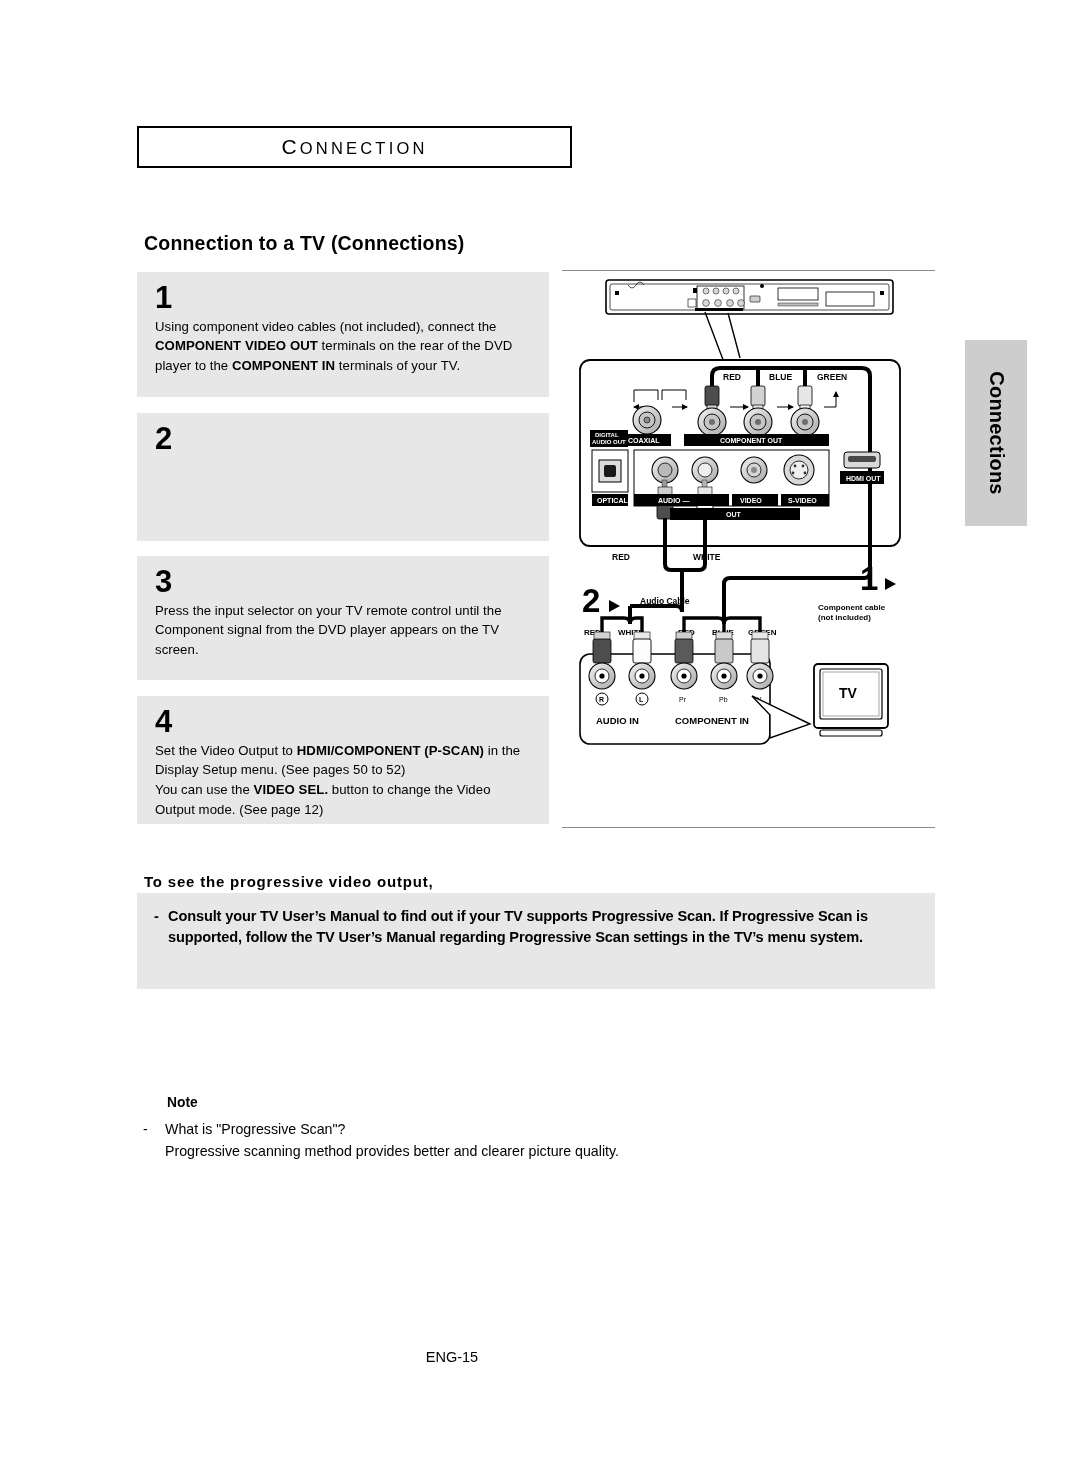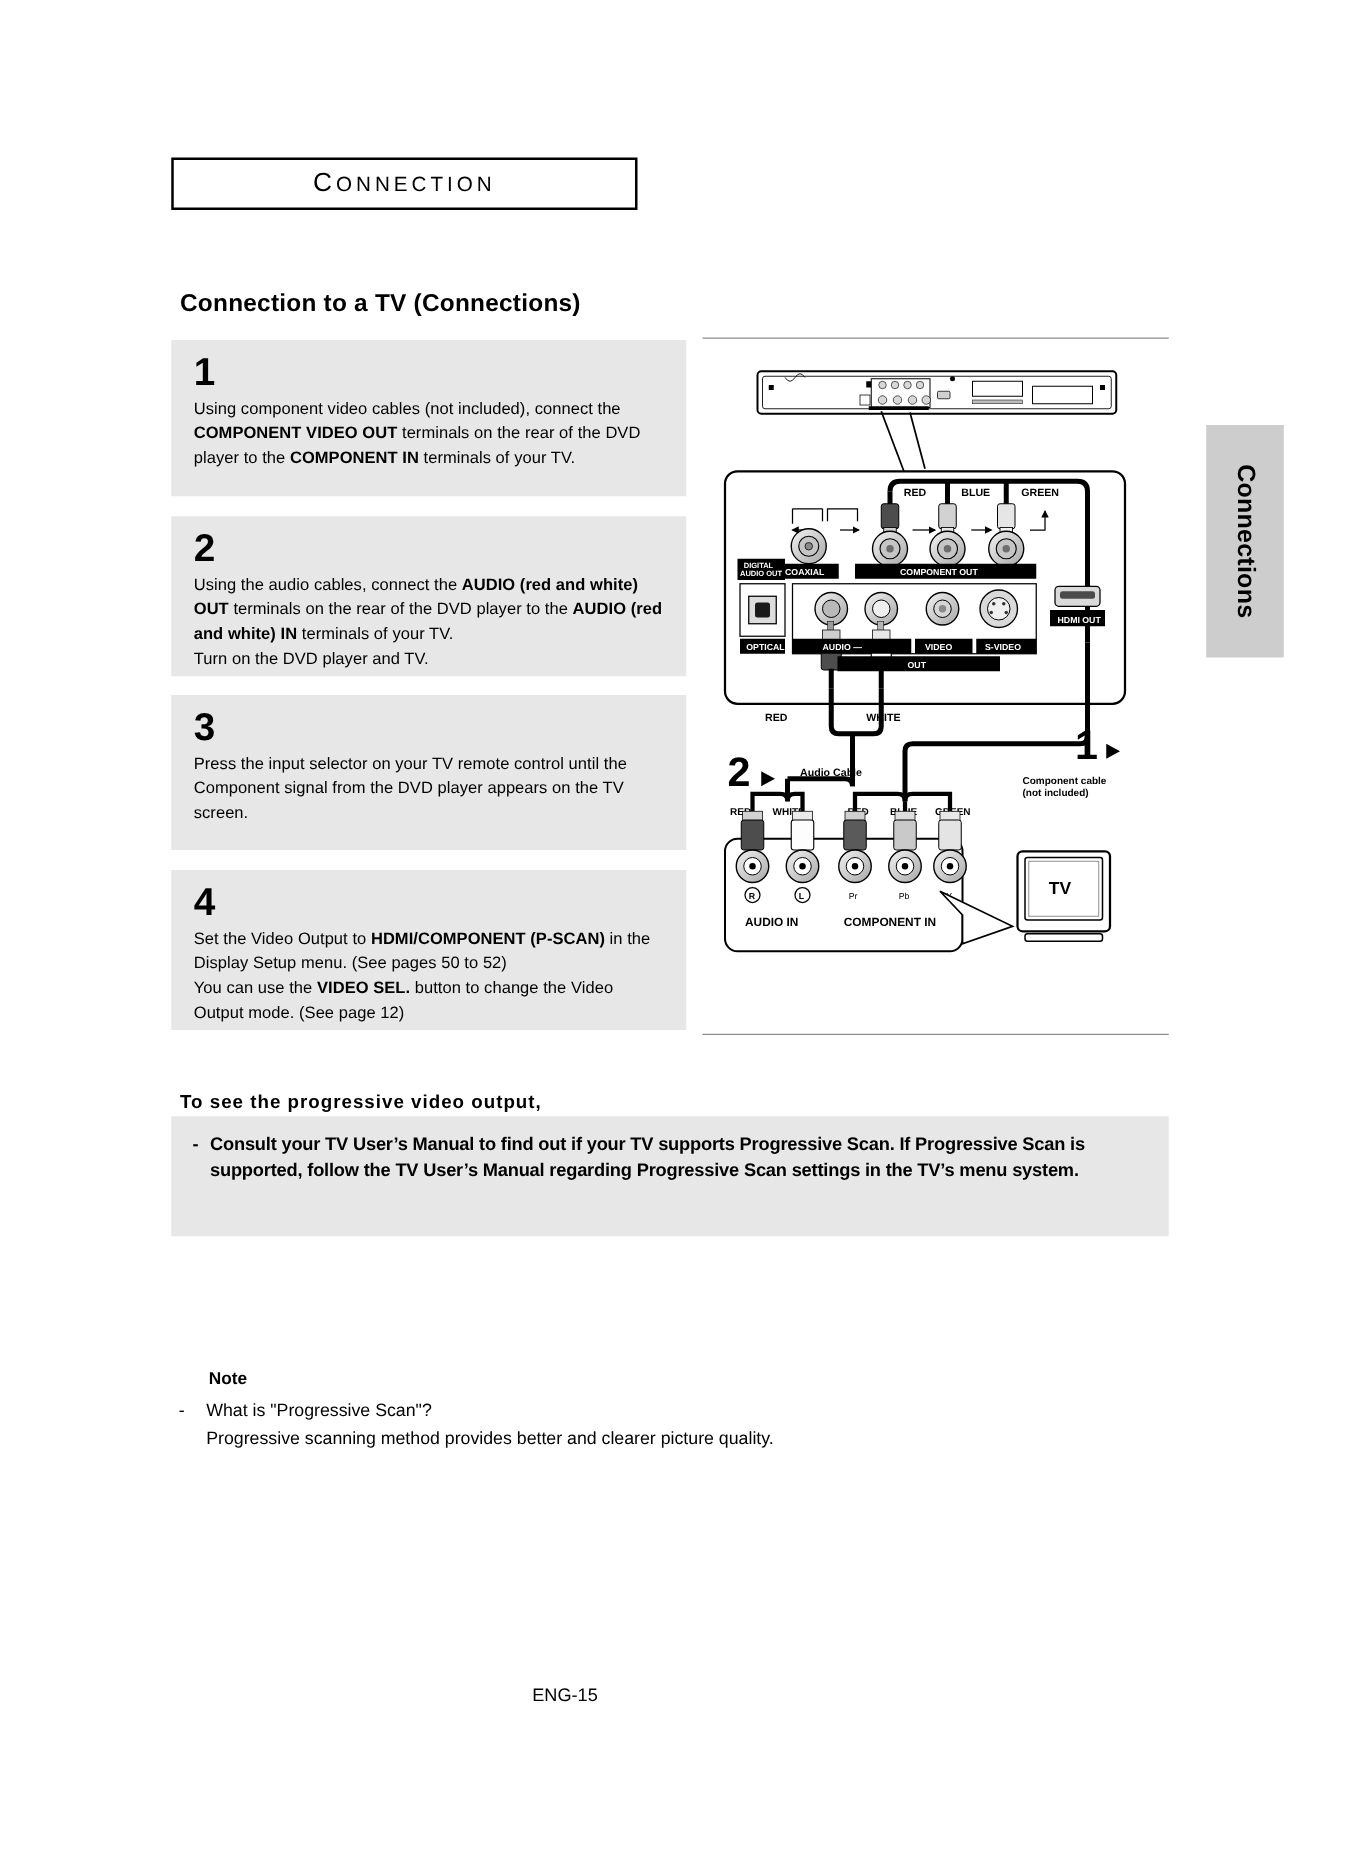--- a/index.html
+++ b/index.html
@@ -9,21 +9,21 @@
     background:#ffffff;
     font-family:"Liberation Sans", sans-serif;
     color:#000;
     position:relative;
     overflow:hidden;
   }
 
   
   .chapter-box{
     position:absolute; left:137px; top:126px;
-    width:373px; height:42px;
+    width:435px; height:42px;
     border:2.5px solid #000;
     display:flex; align-items:center; justify-content:center;
   }
   .chapter-box .txt{
     font-size:16.5px; font-weight:500;
     letter-spacing:3.2px;
   }
   .chapter-box .txt .cap{ font-size:21px; }
 
   
@@ -55,21 +55,21 @@
   
   .rule{
     position:absolute; left:562px; width:373px;
     height:1px; background:#8d8d8d;
   }
   #rule-top{ top:270px; }
   #rule-bot{ top:827px; }
 
   
   #diagram{
-    position:absolute; left:562px; top:289px;
+    position:absolute; left:562px; top:272px;
     width:375px; height:548px;
   }
   #diagram svg{ display:block; width:100%; height:100%; }
 
   
   .side-tab{
     position:absolute; left:965px; top:340px;
     width:62px; height:186px;
     background:#cdcdcd;
   }
@@ -135,21 +135,20 @@
 </div>
 
 <div class="sec-title">Connection to a TV (Connections)</div>
 
 <div class="step" id="step1">
   <div class="num">1</div>
   <div class="body">Using component video cables (not included), connect the <b>COMPONENT VIDEO OUT</b> terminals on the rear of the DVD player to the <b>COMPONENT IN</b> terminals of your TV.</div>
 </div>
 <div class="step" id="step2">
   <div class="num">2</div>
-  <div class="body">Using the audio cables, connect the <b>AUDIO (red and white) OUT</b> terminals on the rear of the DVD player to the <b>AUDIO (red and white) IN</b> terminals of your TV.<br>Turn on the DVD player and TV.</div>
 </div>
 <div class="step" id="step3">
   <div class="num">3</div>
   <div class="body">Press the input selector on your TV remote control until the Component signal from the DVD player appears on the TV screen.</div>
 </div>
 <div class="step" id="step4">
   <div class="num">4</div>
   <div class="body">Set the Video Output to <b>HDMI/COMPONENT (P-SCAN)</b> in the Display Setup menu. (See pages 50 to 52)<br>You can use the <b>VIDEO SEL.</b> button to change the Video Output mode. (See page 12)</div>
 </div>
 

